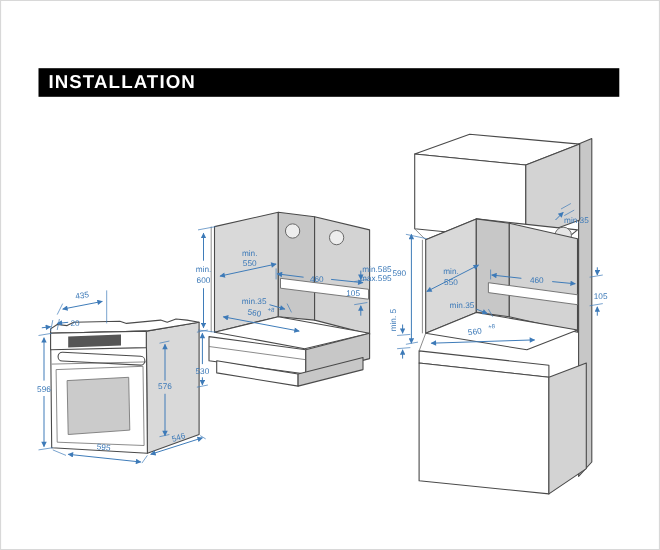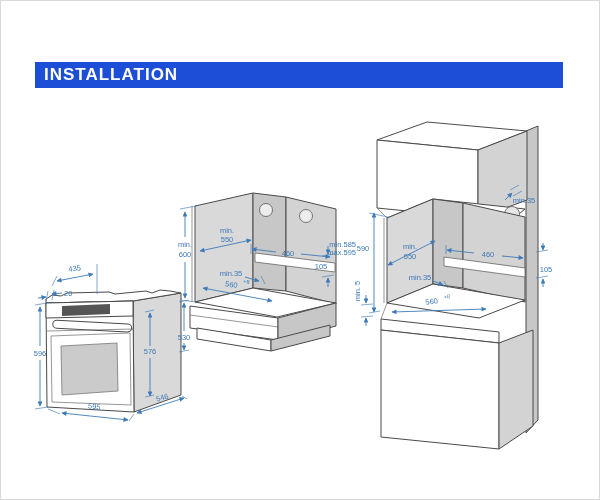--- a/index.html
+++ b/index.html
@@ -1,18 +1,18 @@
 <!DOCTYPE html>
 <html><head>
 <meta charset="utf-8">
 <style>
   html,body{margin:0;padding:0;background:#ffffff;}
   .canvas{position:relative;width:600px;height:500px;background:#ffffff;overflow:hidden;
           box-shadow:inset 0 0 0 1px #d8d8d8;font-family:"Liberation Sans",sans-serif;}
-  .title-bar{position:absolute;left:35px;top:62px;width:528px;height:26px;background:#1d4ed8;
+  .title-bar{position:absolute;left:35px;top:62px;width:528px;height:26px;background:#000000;
              display:flex;align-items:center;}
   .title-bar span{color:#ffffff;font-weight:bold;font-size:17px;letter-spacing:1px;padding-left:9px;
                   font-family:"Liberation Sans",sans-serif;}
   svg{position:absolute;left:0;top:0;}
   svg text{font-family:"Liberation Sans",sans-serif;fill:#3d7ab8;font-size:7.5px;}
   svg text.sup{font-size:5.5px;}
   .edge{stroke:#4a4a4a;stroke-width:1;stroke-linejoin:round;}
   .fw{fill:#ffffff;}
   .g1{fill:#d9d9d9;}
   .g2{fill:#c7c7c7;}

